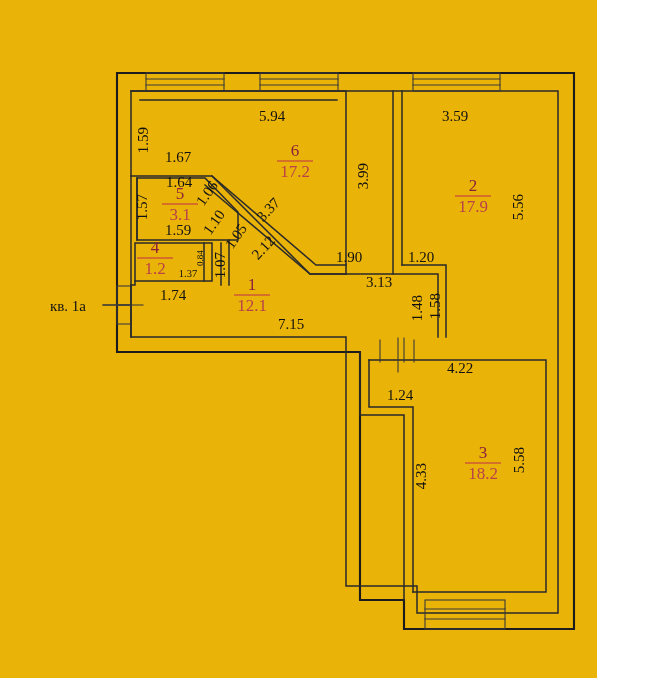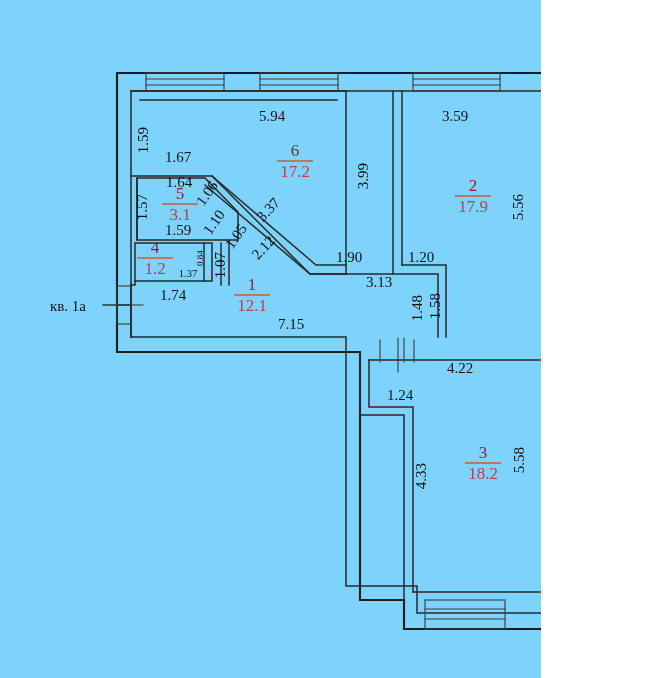--- a/index.html
+++ b/index.html
@@ -2,26 +2,25 @@
 <html><head>
 <meta charset="utf-8">
 <style>
   html, body {
     margin: 0;
     padding: 0;
     background: #ffffff;
   }
   #plan-root {
     position: relative;
-    width: 525px;
+    width: 597px;
     height: 678px;
-    background: #7dd3fc;
+    background: #eab308;
     font-family: "Liberation Serif", "DejaVu Serif", serif;
     overflow: hidden;
-    padding-left: 16px;
   }
   svg#floorplan {
     position: absolute;
     left: 0;
     top: 0;
     width: 664px;
     height: 678px;
   }
   .wall {
     fill: none;

